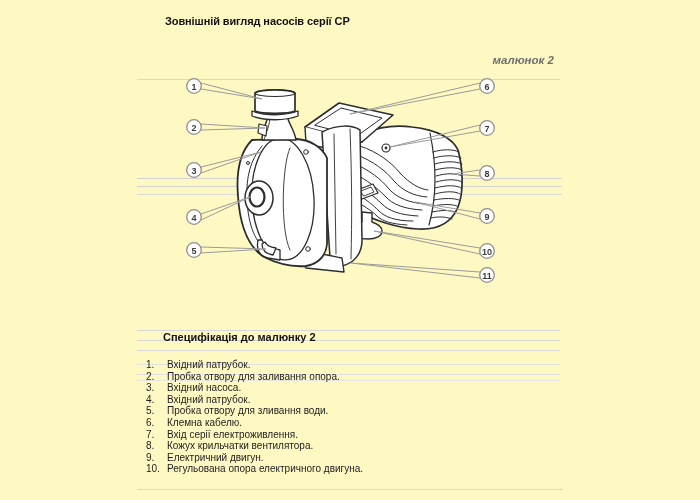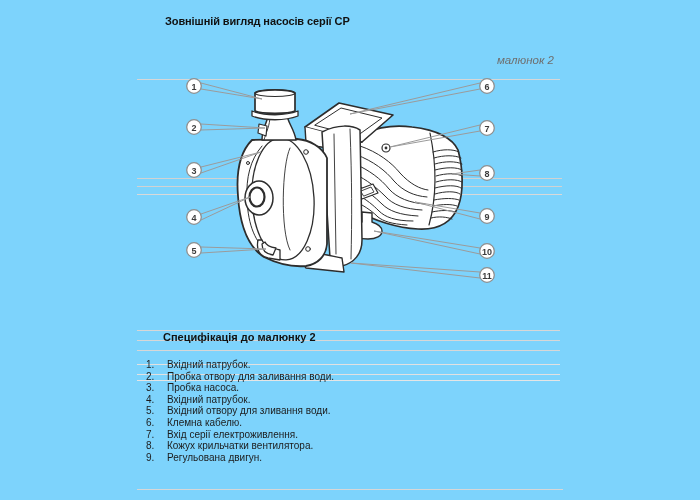--- a/index.html
+++ b/index.html
@@ -1,26 +1,26 @@
 <!DOCTYPE html>
 <html><head>
 <meta charset="utf-8">
 <style>
   html,body{margin:0;padding:0;background:#ffffff;}
   .page{
-    position:relative;width:700px;height:500px;background:#7dd3fc;
+    position:relative;width:700px;height:500px;background:#fef9c3;
     font-family:"Liberation Sans",sans-serif;color:#141414;overflow:hidden;
   }
   .rule{position:absolute;height:1px;background:#d7d7d7;z-index:1;}
   .page-title{
     position:absolute;left:165px;top:15px;font-size:11px;font-weight:bold;
     letter-spacing:-0.1px;color:#111;z-index:5;white-space:nowrap;
   }
   .figure-label{
-    position:absolute;right:146px;top:54px;font-size:11.5px;font-weight:normal;
+    position:absolute;right:146px;top:54px;font-size:11.5px;font-weight:bold;
     font-style:italic;color:#6f6f6f;z-index:5;white-space:nowrap;
   }
   .diagram-svg{position:absolute;left:0;top:0;z-index:3;}
   .spec-heading{
     position:absolute;left:163px;top:331px;font-size:11px;font-weight:bold;
     color:#111;z-index:5;white-space:nowrap;
   }
   .spec-list{
     position:absolute;left:146px;top:359px;width:440px;z-index:5;
     font-size:10px;color:#1c1c1c;
@@ -218,54 +218,58 @@
 
   <div class="spec-list">
 
       <div class="spec-row">
         <span class="spec-num">1.</span>
         <span class="spec-text">Вхідний патрубок.</span>
       </div>
 
       <div class="spec-row">
         <span class="spec-num">2.</span>
-        <span class="spec-text">Пробка отвору для заливання води.</span>
+        <span class="spec-text">Пробка отвору для заливання опора.</span>
       </div>
 
       <div class="spec-row">
         <span class="spec-num">3.</span>
-        <span class="spec-text">Пробка насоса.</span>
+        <span class="spec-text">Вхідний насоса.</span>
       </div>
 
       <div class="spec-row">
         <span class="spec-num">4.</span>
         <span class="spec-text">Вхідний патрубок.</span>
       </div>
 
       <div class="spec-row">
         <span class="spec-num">5.</span>
-        <span class="spec-text">Вхідний отвору для зливання води.</span>
+        <span class="spec-text">Пробка отвору для зливання води.</span>
       </div>
 
       <div class="spec-row">
         <span class="spec-num">6.</span>
         <span class="spec-text">Клемна кабелю.</span>
       </div>
 
       <div class="spec-row">
         <span class="spec-num">7.</span>
         <span class="spec-text">Вхід серії електроживлення.</span>
       </div>
 
       <div class="spec-row">
         <span class="spec-num">8.</span>
         <span class="spec-text">Кожух крильчатки вентилятора.</span>
       </div>
 
       <div class="spec-row">
         <span class="spec-num">9.</span>
-        <span class="spec-text">Регульована двигун.</span>
-      </div>
-
+        <span class="spec-text">Електричний двигун.</span>
+      </div>
+
+      <div class="spec-row">
+        <span class="spec-num">10.</span>
+        <span class="spec-text">Регульована опора електричного двигуна.</span>
+      </div>
 
     </div>
 
 </div>
 
 </body></html>

